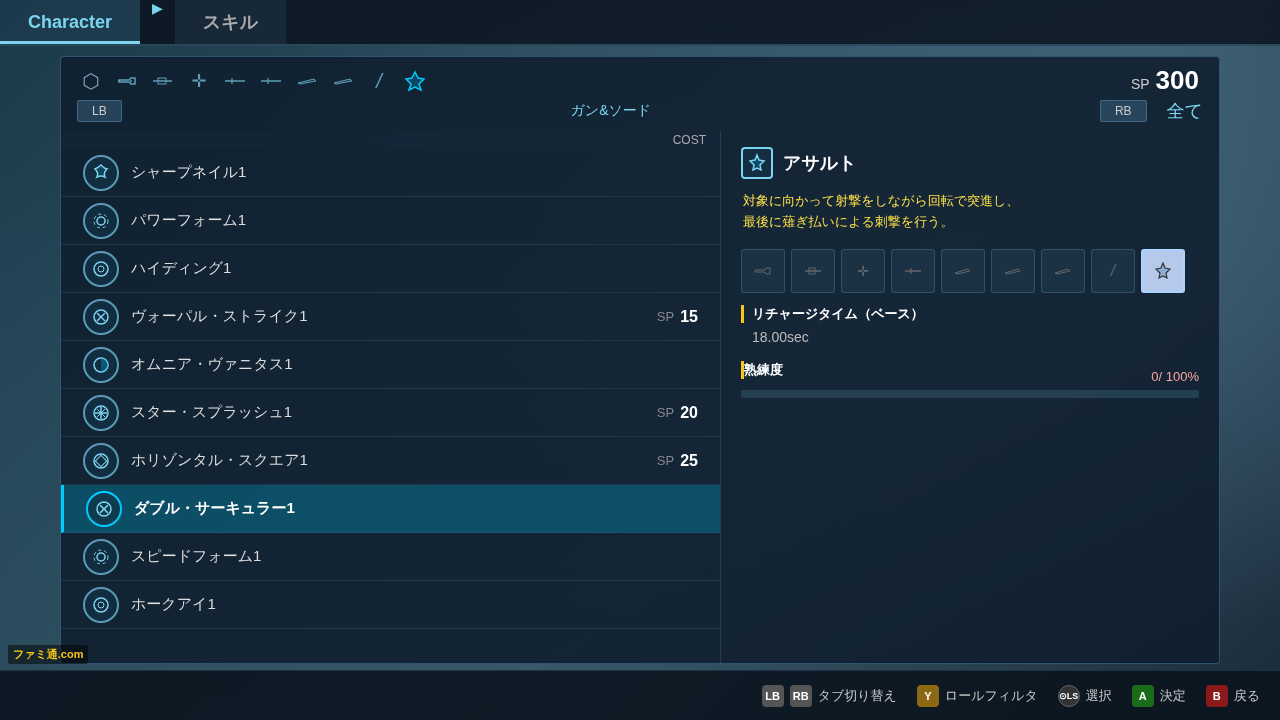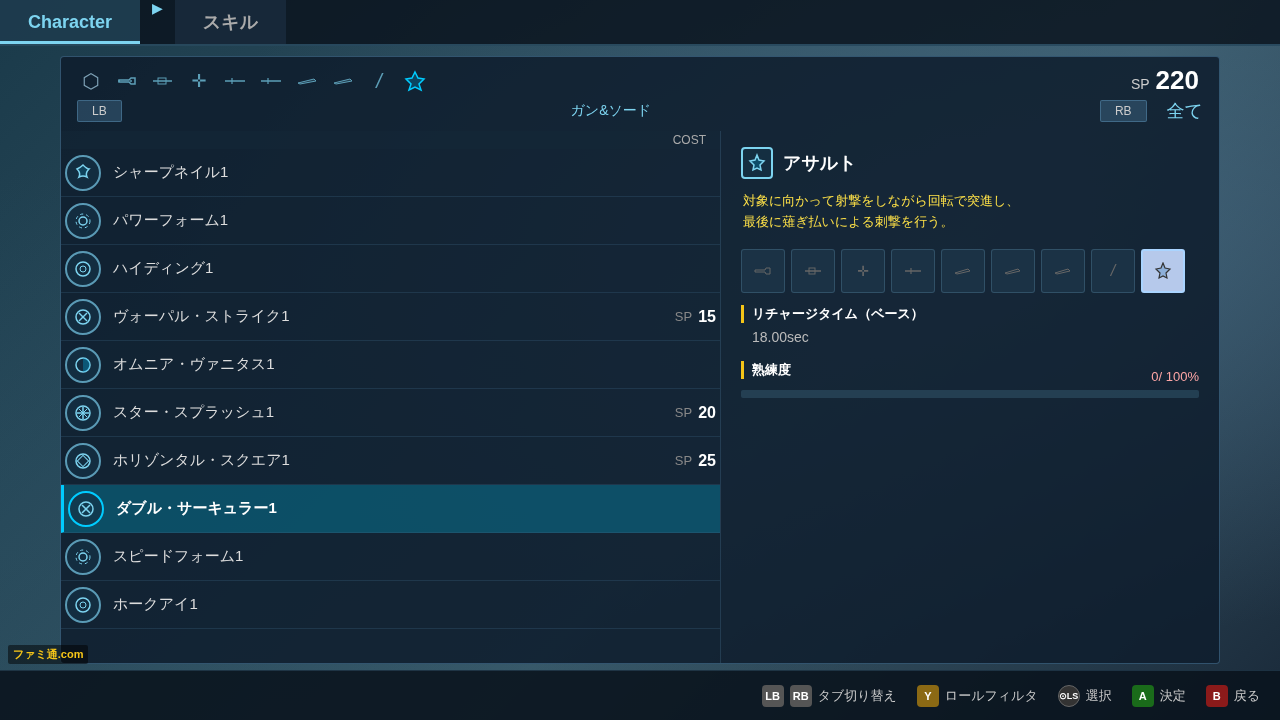--- a/index.html
+++ b/index.html
@@ -184,21 +184,21 @@
     .cost-header {
       text-align: right;
       padding: 2px 14px 2px 0;
       font-size: 12px;
       color: #aaa;
       background: rgba(20,40,55,0.5);
     }
     .skill-item {
       display: flex;
       align-items: center;
-      padding: 0 4px;
+      padding: 0 22px;
       height: 48px;
       border-bottom: 1px solid rgba(60,100,130,0.3);
       cursor: pointer;
       position: relative;
     }
     .skill-item.active-skill {
       background: rgba(0,180,220,0.3);
       border-left: 3px solid #00ccff;
     }
     .skill-icon {
@@ -335,21 +335,20 @@
     .mastery-row {
       display: flex;
       align-items: center;
       justify-content: space-between;
     }
     .mastery-label {
       color: #fff;
       font-size: 13px;
       font-weight: bold;
       border-left: 3px solid #f5c518;
-      padding-left: 8px;
     }
     .mastery-value {
       color: #fca5a5;
       font-size: 13px;
       margin-top: 12px;
     }
     .mastery-bar-bg {
       height: 8px;
       background: rgba(40,70,90,0.8);
       border-radius: 2px;
@@ -434,21 +433,21 @@
   <span class="tab-arrow">▶</span>
   <div class="tab inactive">
     <span>スキル</span>
   </div>
 </div>
 
 <div class="main-panel">
 
   <div class="sp-display">
     <span>SP</span>
-    <span class="sp-value">220</span>
+    <span class="sp-value">300</span>
   </div>
 
   <div class="icon-toolbar">
     <div class="weapon-icon" style="font-size:20px;">⬡</div>
     <div class="weapon-icon">
       <svg width="20" height="14" viewBox="0 0 20 14">
           <path d="M2,6 L12,6 L14,4 L18,4 L18,10 L14,10 L12,8 L2,8 Z M14,6 L14,8" stroke="#7dd4f0" stroke-width="1.5" fill="none"></path>
           <line x1="2" y1="6" x2="2" y2="8" stroke="#7dd4f0" stroke-width="1.5"></line>
         </svg>
     </div>

